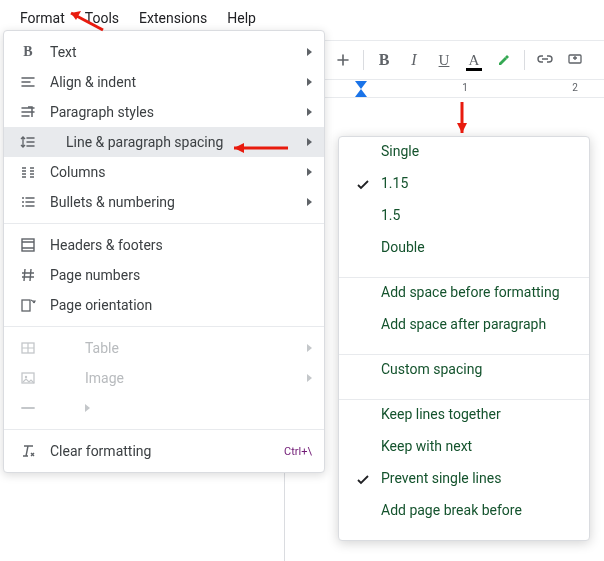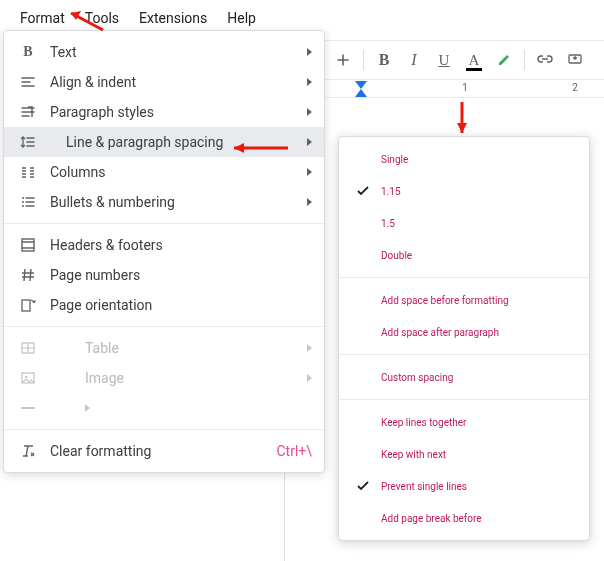--- a/index.html
+++ b/index.html
@@ -126,46 +126,46 @@
     }
     .menu-item.disabled .ico { color:#c4c7ca;}
     .menu-item .label { flex:1;}
     .menu-item .arrow {
       width:0;height:0;
       border-top:4px solid transparent;
       border-bottom:4px solid transparent;
       border-left:5px solid #5f6368;
     }
     .menu-item.disabled .arrow { border-left-color:#c4c7ca;}
-    .menu-item .shortcut{ color:#ec4899; font-size:14px;margin-left:32px;}
+    .menu-item .shortcut{ color:#701a75; font-size:11px;margin-left:32px;}
     .menu-sep {
       height:1px;
       background:#e8eaed;
       margin: 6px 0;
     }
     
     .submenu {
       position: absolute;
       top: 136px;
       left: 338px;
       width: 252px;
       background:#fff;
       border:1px solid #dadce0;
       border-radius:4px;
       box-shadow: 0 2px 12px rgba(0,0,0,0.18);
       padding: 6px 0;
       z-index: 12;
     }
     .sub-item {
       display:flex;
-      align-items:center;
+      align-items:flex-start;
       height: 32px;
       padding: 0 14px 0 14px;
-      font-size:10px;
-      color:#be185d;
+      font-size:14px;
+      color:#14532d;
       cursor:pointer;
     }
     .sub-item .check {
       width: 20px;
       height:20px;
       flex-shrink:0;
       display:flex;align-items:center;justify-content:center;
       margin-right:8px;
       color:#202124;
     }

